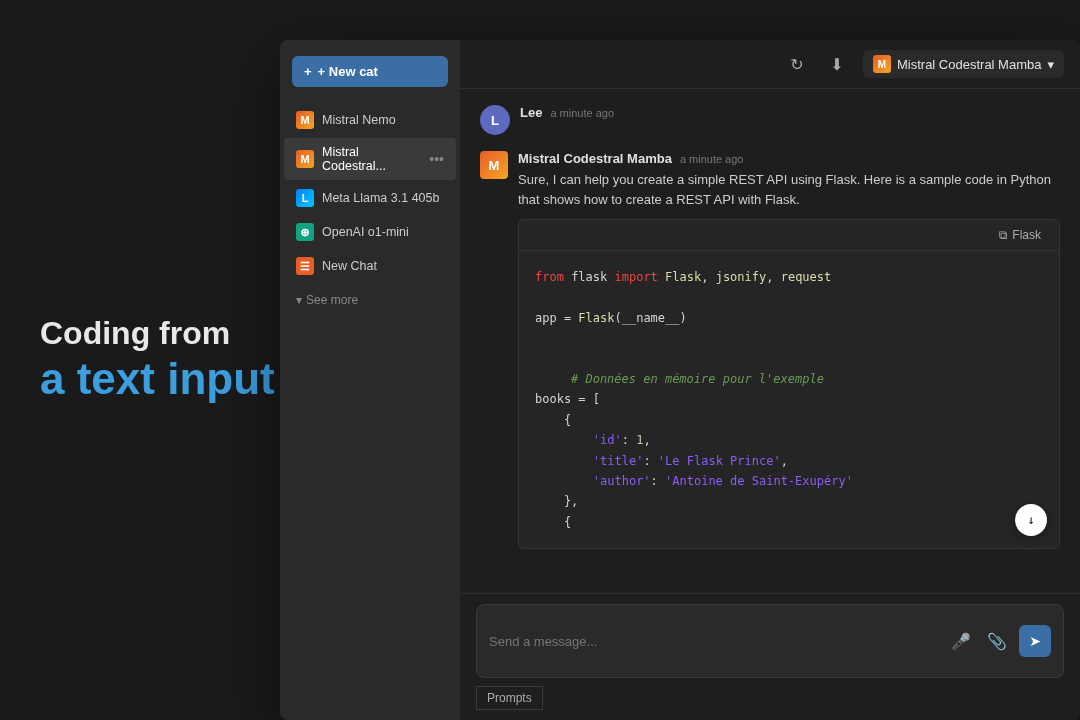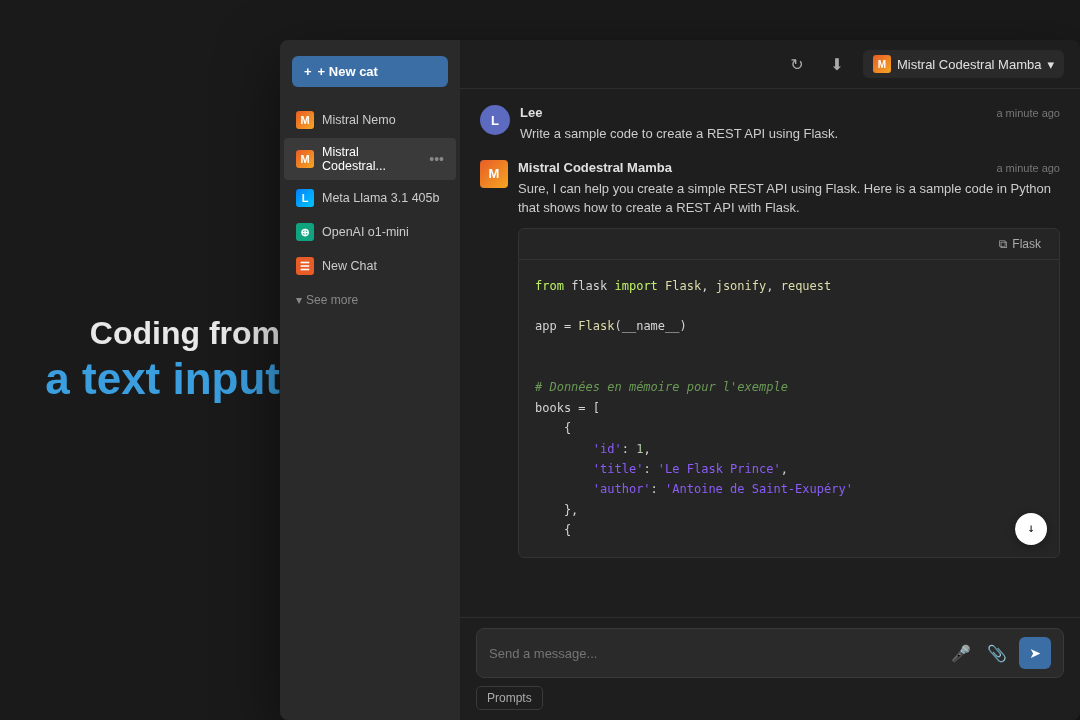--- a/index.html
+++ b/index.html
@@ -17,21 +17,20 @@
     .bg-left {
       position: absolute;
       left: 0; top: 0;
       width: 280px;
       height: 720px;
       background: #1a1a1a;
       display: flex;
       flex-direction: column;
       justify-content: center;
       padding-left: 40px;
-      text-align: right;
     }
 
     .tagline-top {
       font-size: 32px;
       font-weight: 700;
       color: #e8e8e8;
       line-height: 1.2;
     }
     .tagline-bottom {
       font-size: 44px;
@@ -222,21 +221,20 @@
       height: 28px;
     }
 
     .message-content { flex: 1; }
 
     .message-header {
       display: flex;
       align-items: baseline;
       gap: 8px;
       margin-bottom: 4px;
-      justify-content: space-between;
     }
 
     .message-author {
       font-size: 13px;
       font-weight: 600;
       color: #e0e0e0;
     }
 
     .message-time {
       font-size: 11px;
@@ -284,24 +282,24 @@
       font-size: 12px;
       line-height: 1.7;
       overflow-x: auto;
       max-height: 370px;
       overflow-y: hidden;
       position: relative;
     }
 
     .code-content pre { margin: 0; }
 
-    .kw { color: #bef264; }
+    .kw { color: #ef4444; }
     .fn { color: #dcdcaa; }
     .str { color: #8b5cf6; }
-    .cm { color: #6a9955; font-style: italic; }
+    .cm { color: #6a9955; font-style: italic; margin-left: 36px; }
     .plain { color: #d4d4d4; }
     .num { color: #b5cea8; }
 
     .scroll-btn {
       position: absolute;
       bottom: 12px;
       right: 12px;
       width: 32px;
       height: 32px;
       background: #fff;
@@ -319,21 +317,21 @@
       padding: 10px 16px;
       background: #1e1e1e;
     }
 
     .input-row {
       display: flex;
       align-items: center;
       gap: 8px;
       background: #2a2a2a;
       border-radius: 8px;
-      padding: 8px 12px;
+      padding: 20px 12px;
       margin-bottom: 8px;
       border: 1px solid #3a3a3a;
     }
 
     .message-input {
       flex: 1;
       background: none;
       border: none;
       color: #ccc;
       font-size: 13px;
@@ -364,21 +362,21 @@
       color: #fff;
       font-size: 14px;
     }
 
     .prompts-btn {
       background: none;
       border: 1px solid #3a3a3a;
       color: #aaa;
       font-size: 12px;
       padding: 4px 10px;
-      border-radius: 5px;
+      border-radius: 0;
       cursor: pointer;
     }
   </style>
 </head>
 <body>
 
 <div class="bg-left">
   <span class="tagline-top">Coding from</span>
   <span class="tagline-bottom">a text input</span>
 </div>
@@ -439,21 +437,20 @@
 
     <div class="chat-messages">
 
       <div class="message">
         <div class="avatar avatar-user">L</div>
         <div class="message-content">
           <div class="message-header">
             <span class="message-author">Lee</span>
             <span class="message-time">a minute ago</span>
           </div>
-          <div class="message-text">Write a sample code to create a REST API using Flask.</div>
         </div>
       </div>
 
       <div class="message">
         <div class="avatar avatar-bot">M</div>
         <div class="message-content">
           <div class="message-header">
             <span class="message-author">Mistral Codestral Mamba</span>
             <span class="message-time">a minute ago</span>
           </div>

